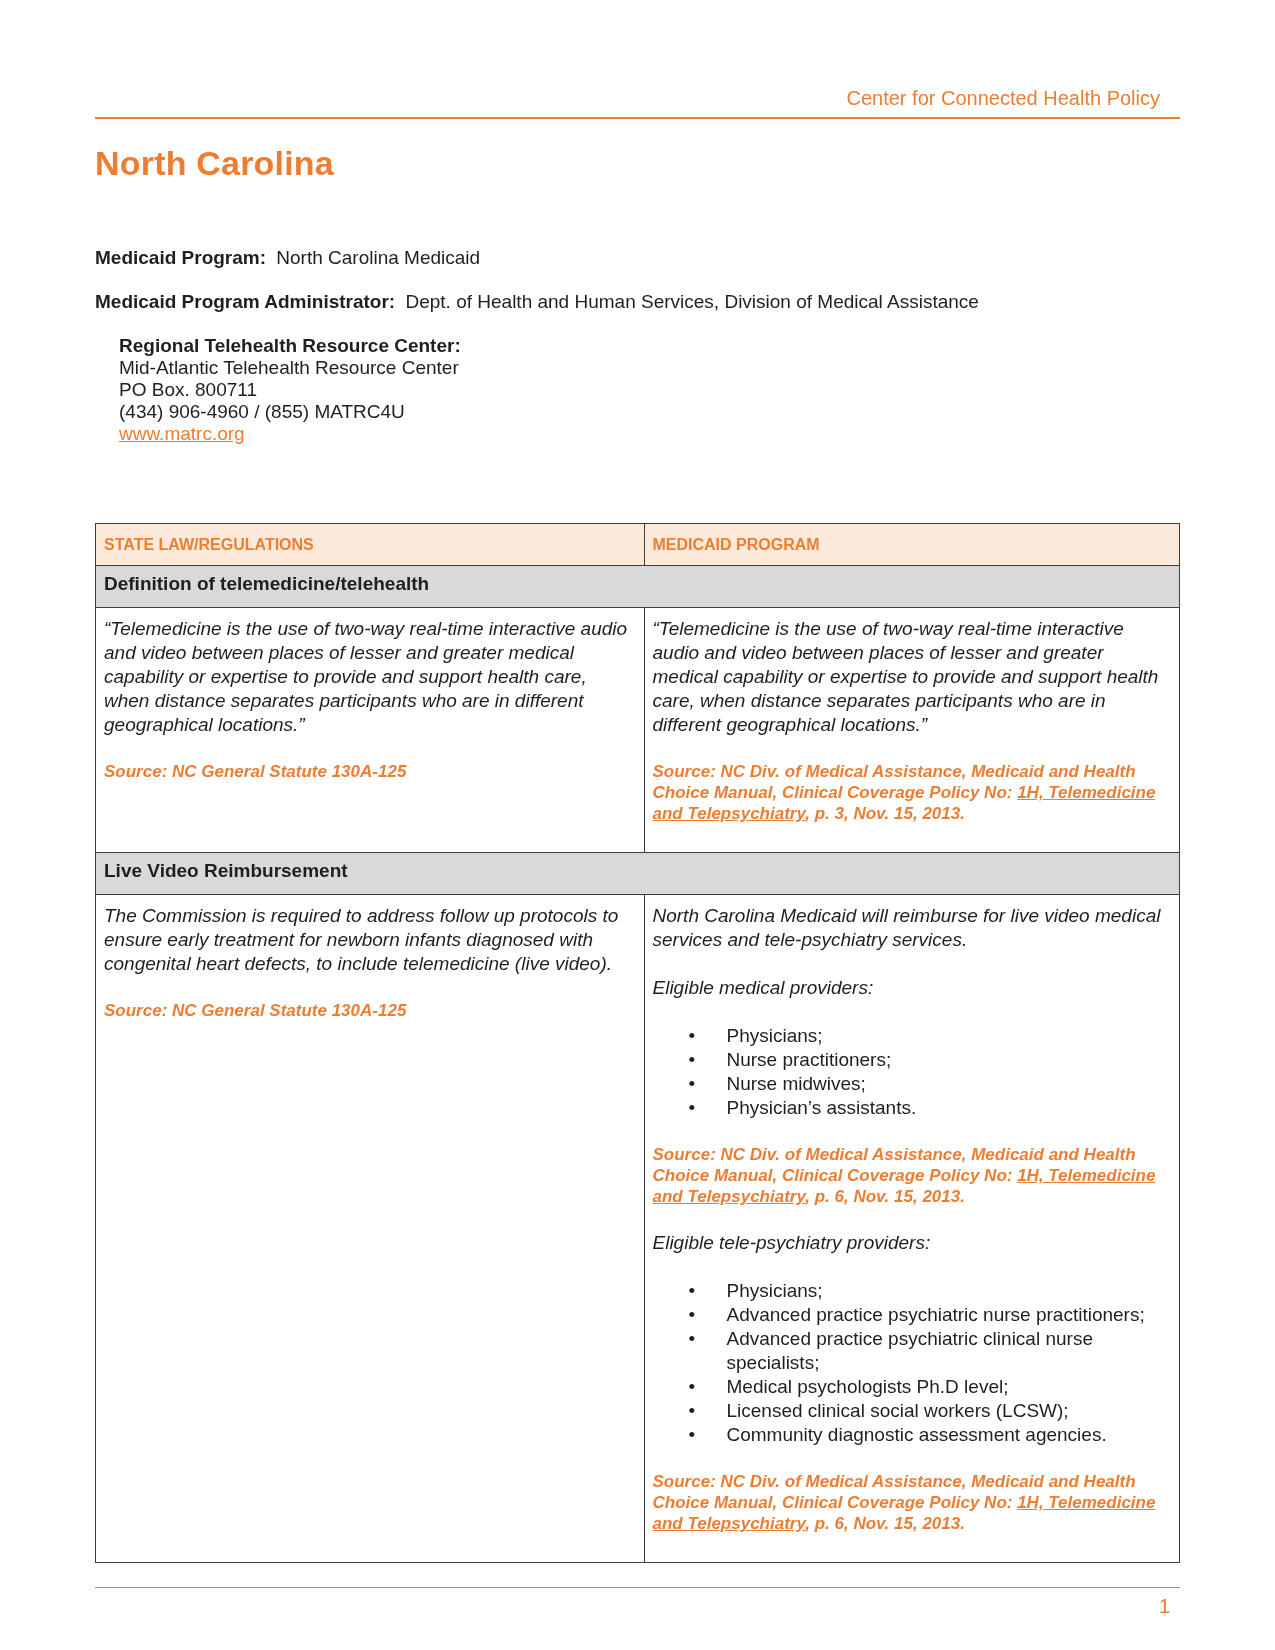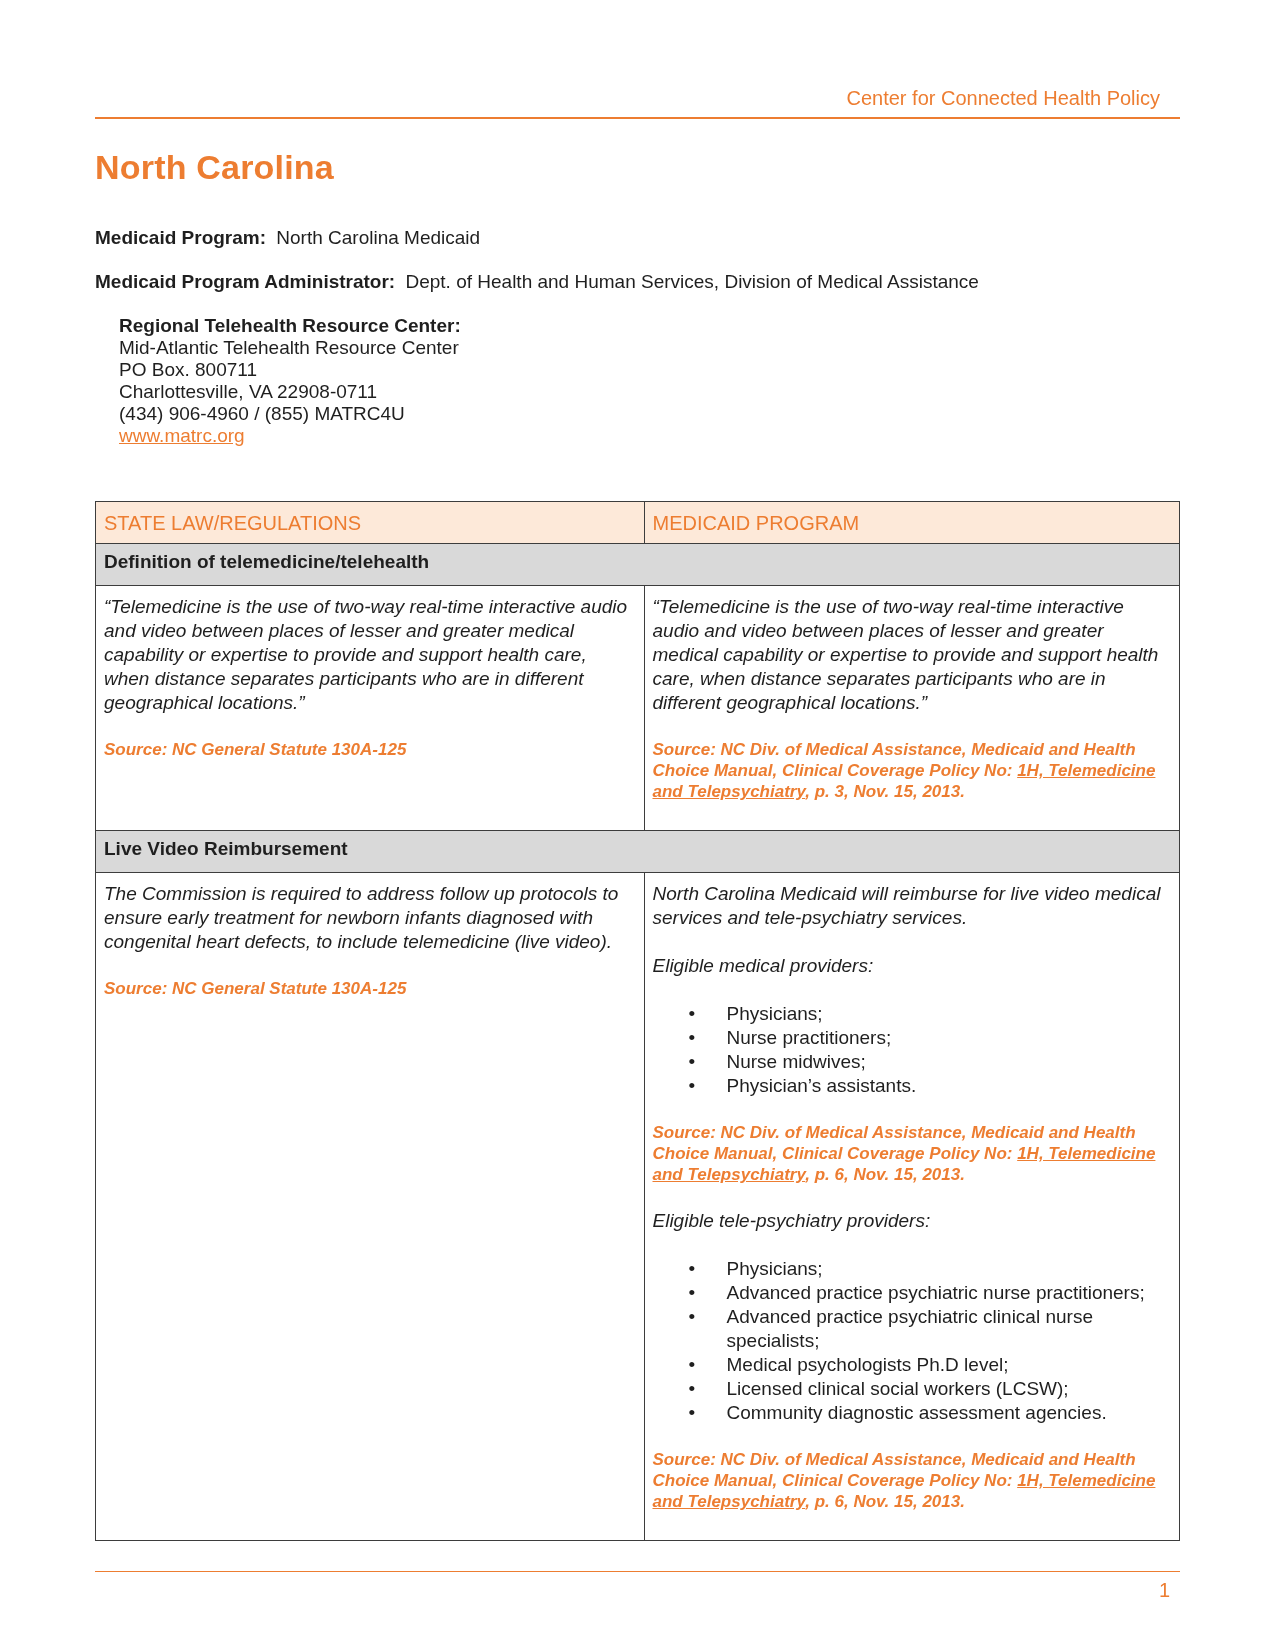--- a/index.html
+++ b/index.html
@@ -14,32 +14,32 @@
   body{
     width:1275px;height:1650px;
     font-family:"Liberation Sans","DejaVu Sans",sans-serif;
     color:var(--ink);
   }
   .page{
     width:1275px;height:1650px;
     padding:86px 95px 48px 95px;
     display:flex;flex-direction:column;
     background:#fff;
+    gap:24px;
   }
   
   .doc-header{
     text-align:right;
     color:var(--orange);
     font-size:20px;line-height:24px;
     padding-bottom:7px;padding-right:20px;
     border-bottom:2px solid var(--orange);
   }
   
   .title{
-    margin-top:28px;
     color:var(--orange);
     font-size:34px;line-height:40px;
     font-weight:bold;
     letter-spacing:0.2px;
   }
   
   .info{margin-top:40px;font-size:19px;line-height:22px;}
   .info-row{margin-bottom:22px;}
   .b{font-weight:bold;}
   .info-row .val{margin-left:5px;}
@@ -59,22 +59,22 @@
   }
   table.policy col.c1{width:50.6%;}
   table.policy th, table.policy td{
     border:1.5px solid var(--border);
     vertical-align:top;
     text-align:left;
   }
   th.colhead{
     background:var(--peach);
     color:var(--orange);
-    font-size:20px;line-height:24px;
-    font-weight:normal;
+    font-size:16px;line-height:24px;
+    font-weight:bold;
     padding:9px 8px 8px 8px;
   }
   td.section{
     background:var(--gray);
     font-weight:bold;
     font-size:19px;line-height:23px;
     padding:6px 8px 12px 8px;
   }
   td.cell{
     padding:9px 8px 4px 8px;
@@ -123,21 +123,20 @@
       <span class="val">North Carolina Medicaid</span>
     </p>
     <p class="info-row">
       <span class="b">Medicaid Program Administrator:</span>
       <span class="val">Dept. of Health and Human Services, Division of Medical Assistance</span>
     </p>
     <div class="rc-block">
       <p class="b">Regional Telehealth Resource Center:</p>
       <p>Mid-Atlantic Telehealth Resource Center</p>
       <p>PO Box. 800711</p>
-      <p>Charlottesville, VA 22908-0711</p>
       <p>(434) 906-4960 / (855) MATRC4U</p>
       <p><a class="link">www.matrc.org</a></p>
     </div>
   </div>
 
   <table class="policy">
     <colgroup>
         <col class="c1">
         <col class="c2">
       </colgroup>

